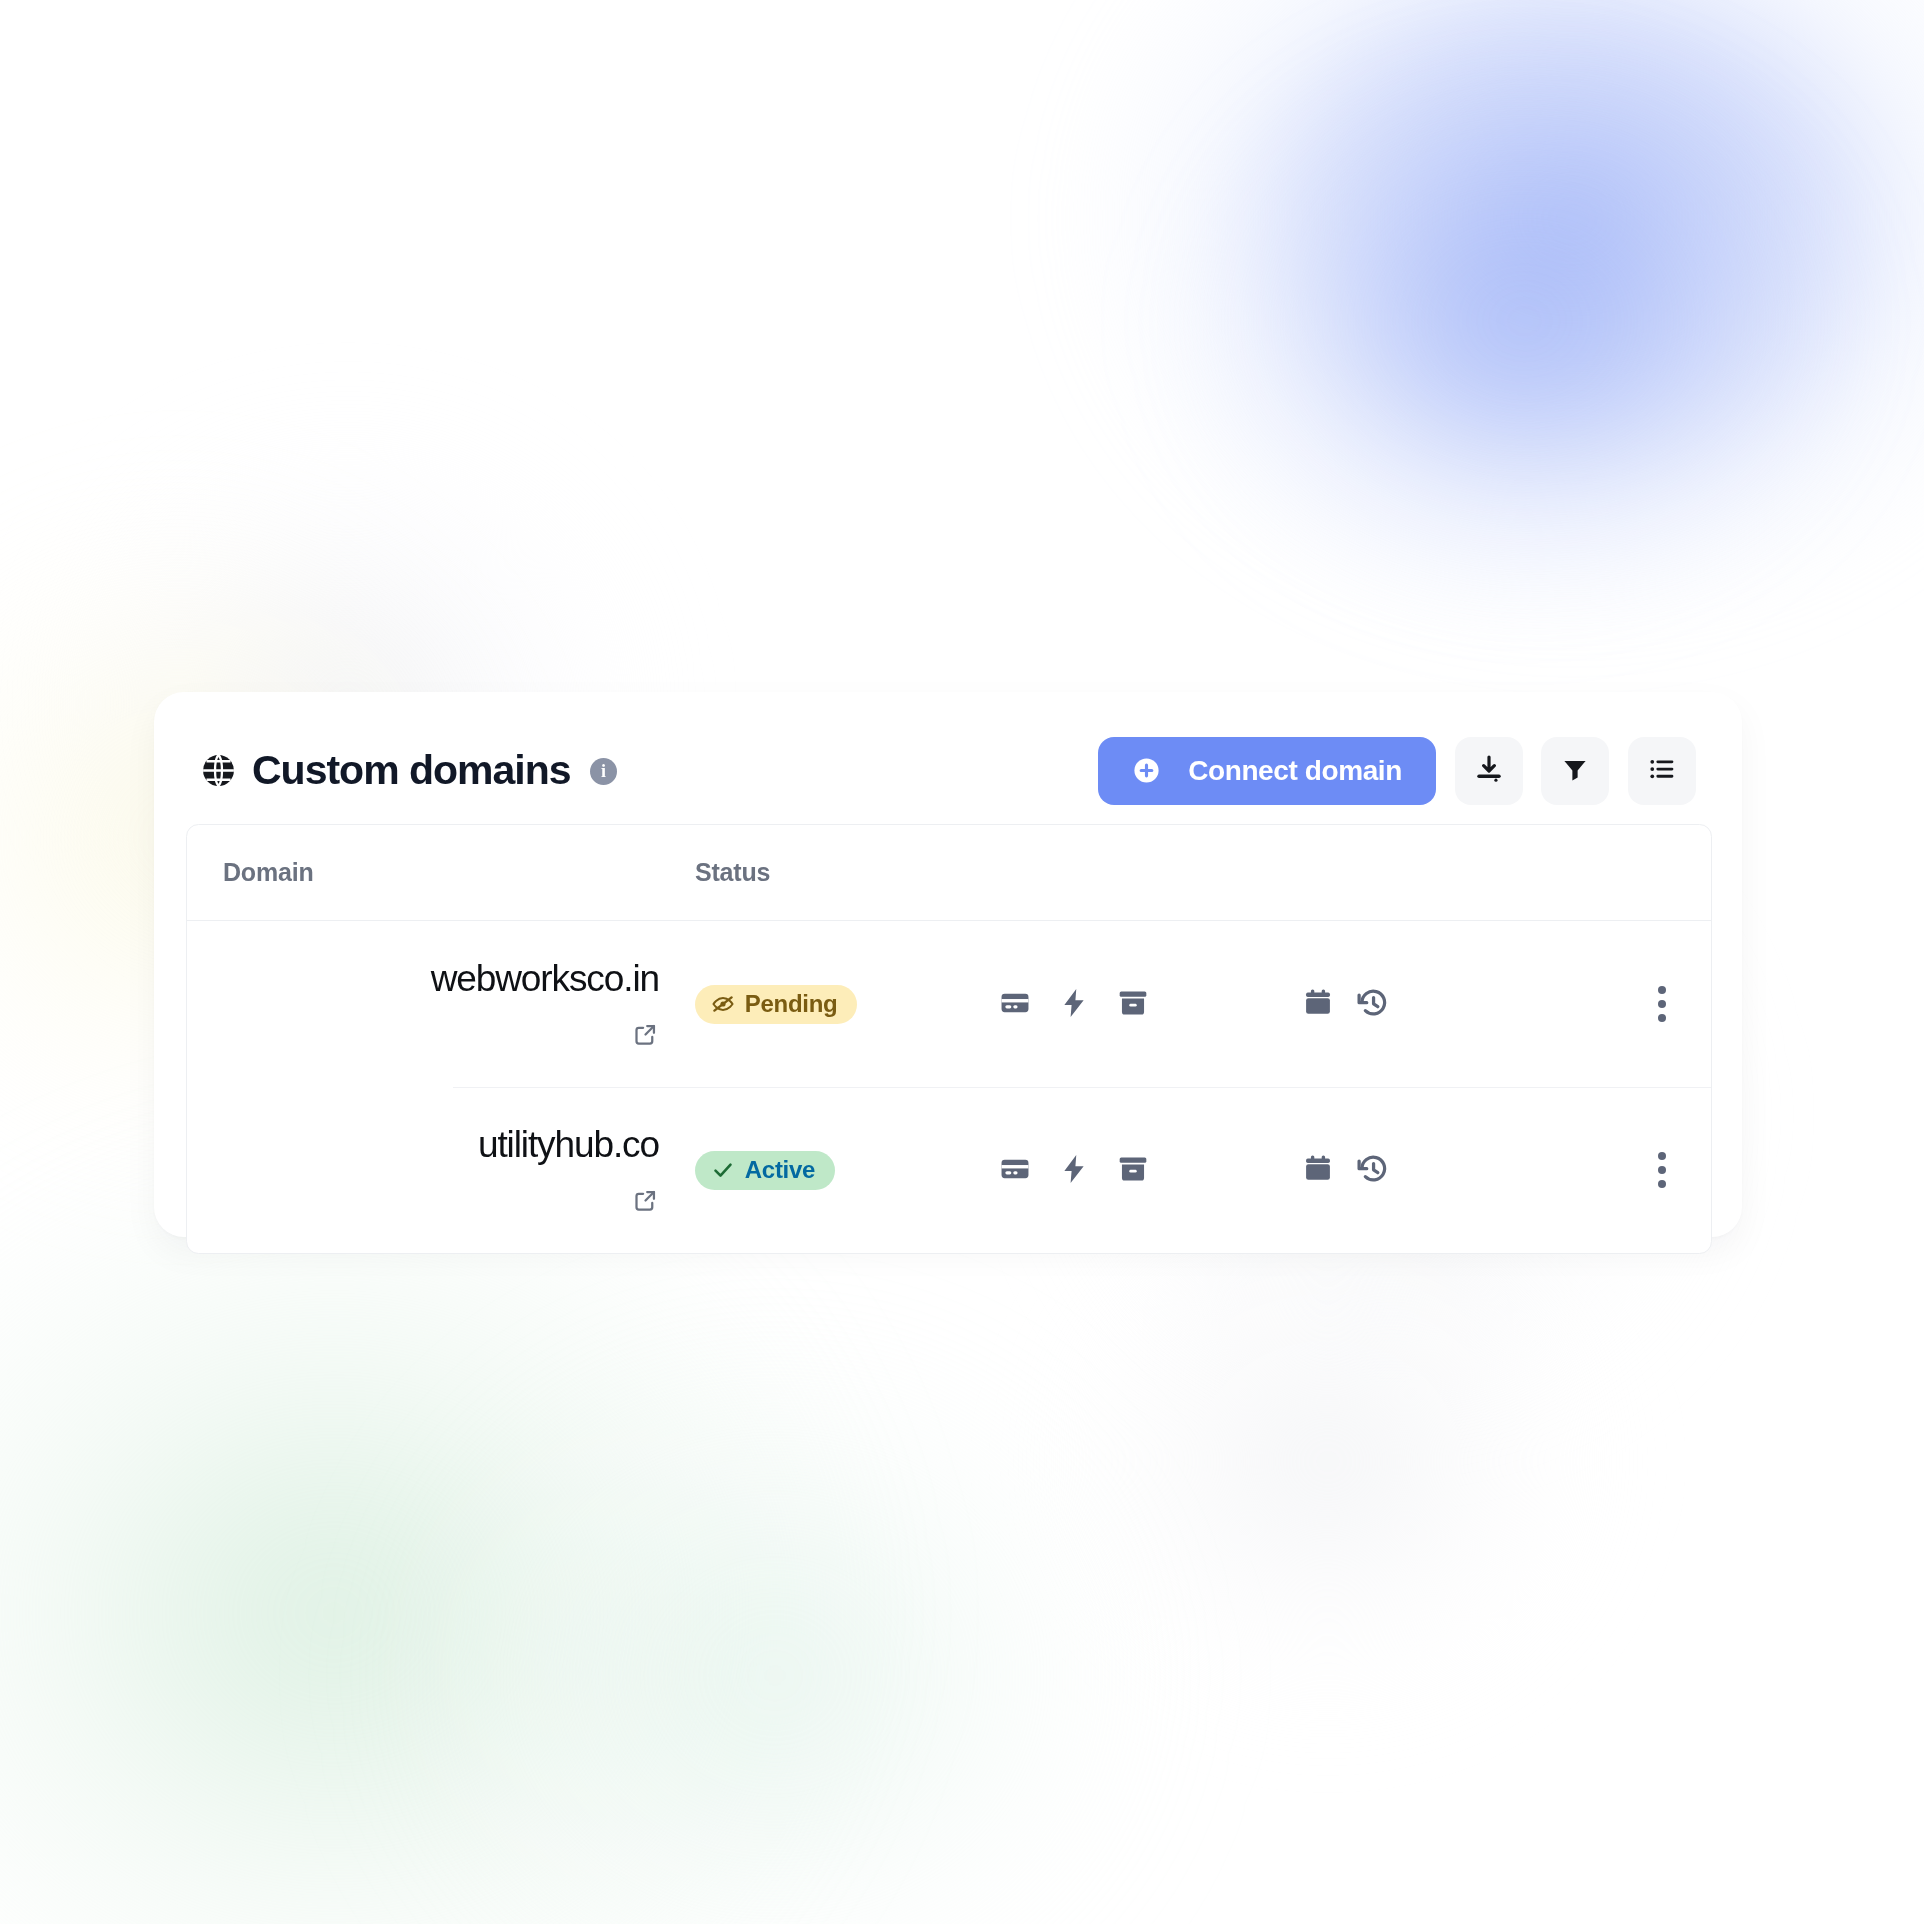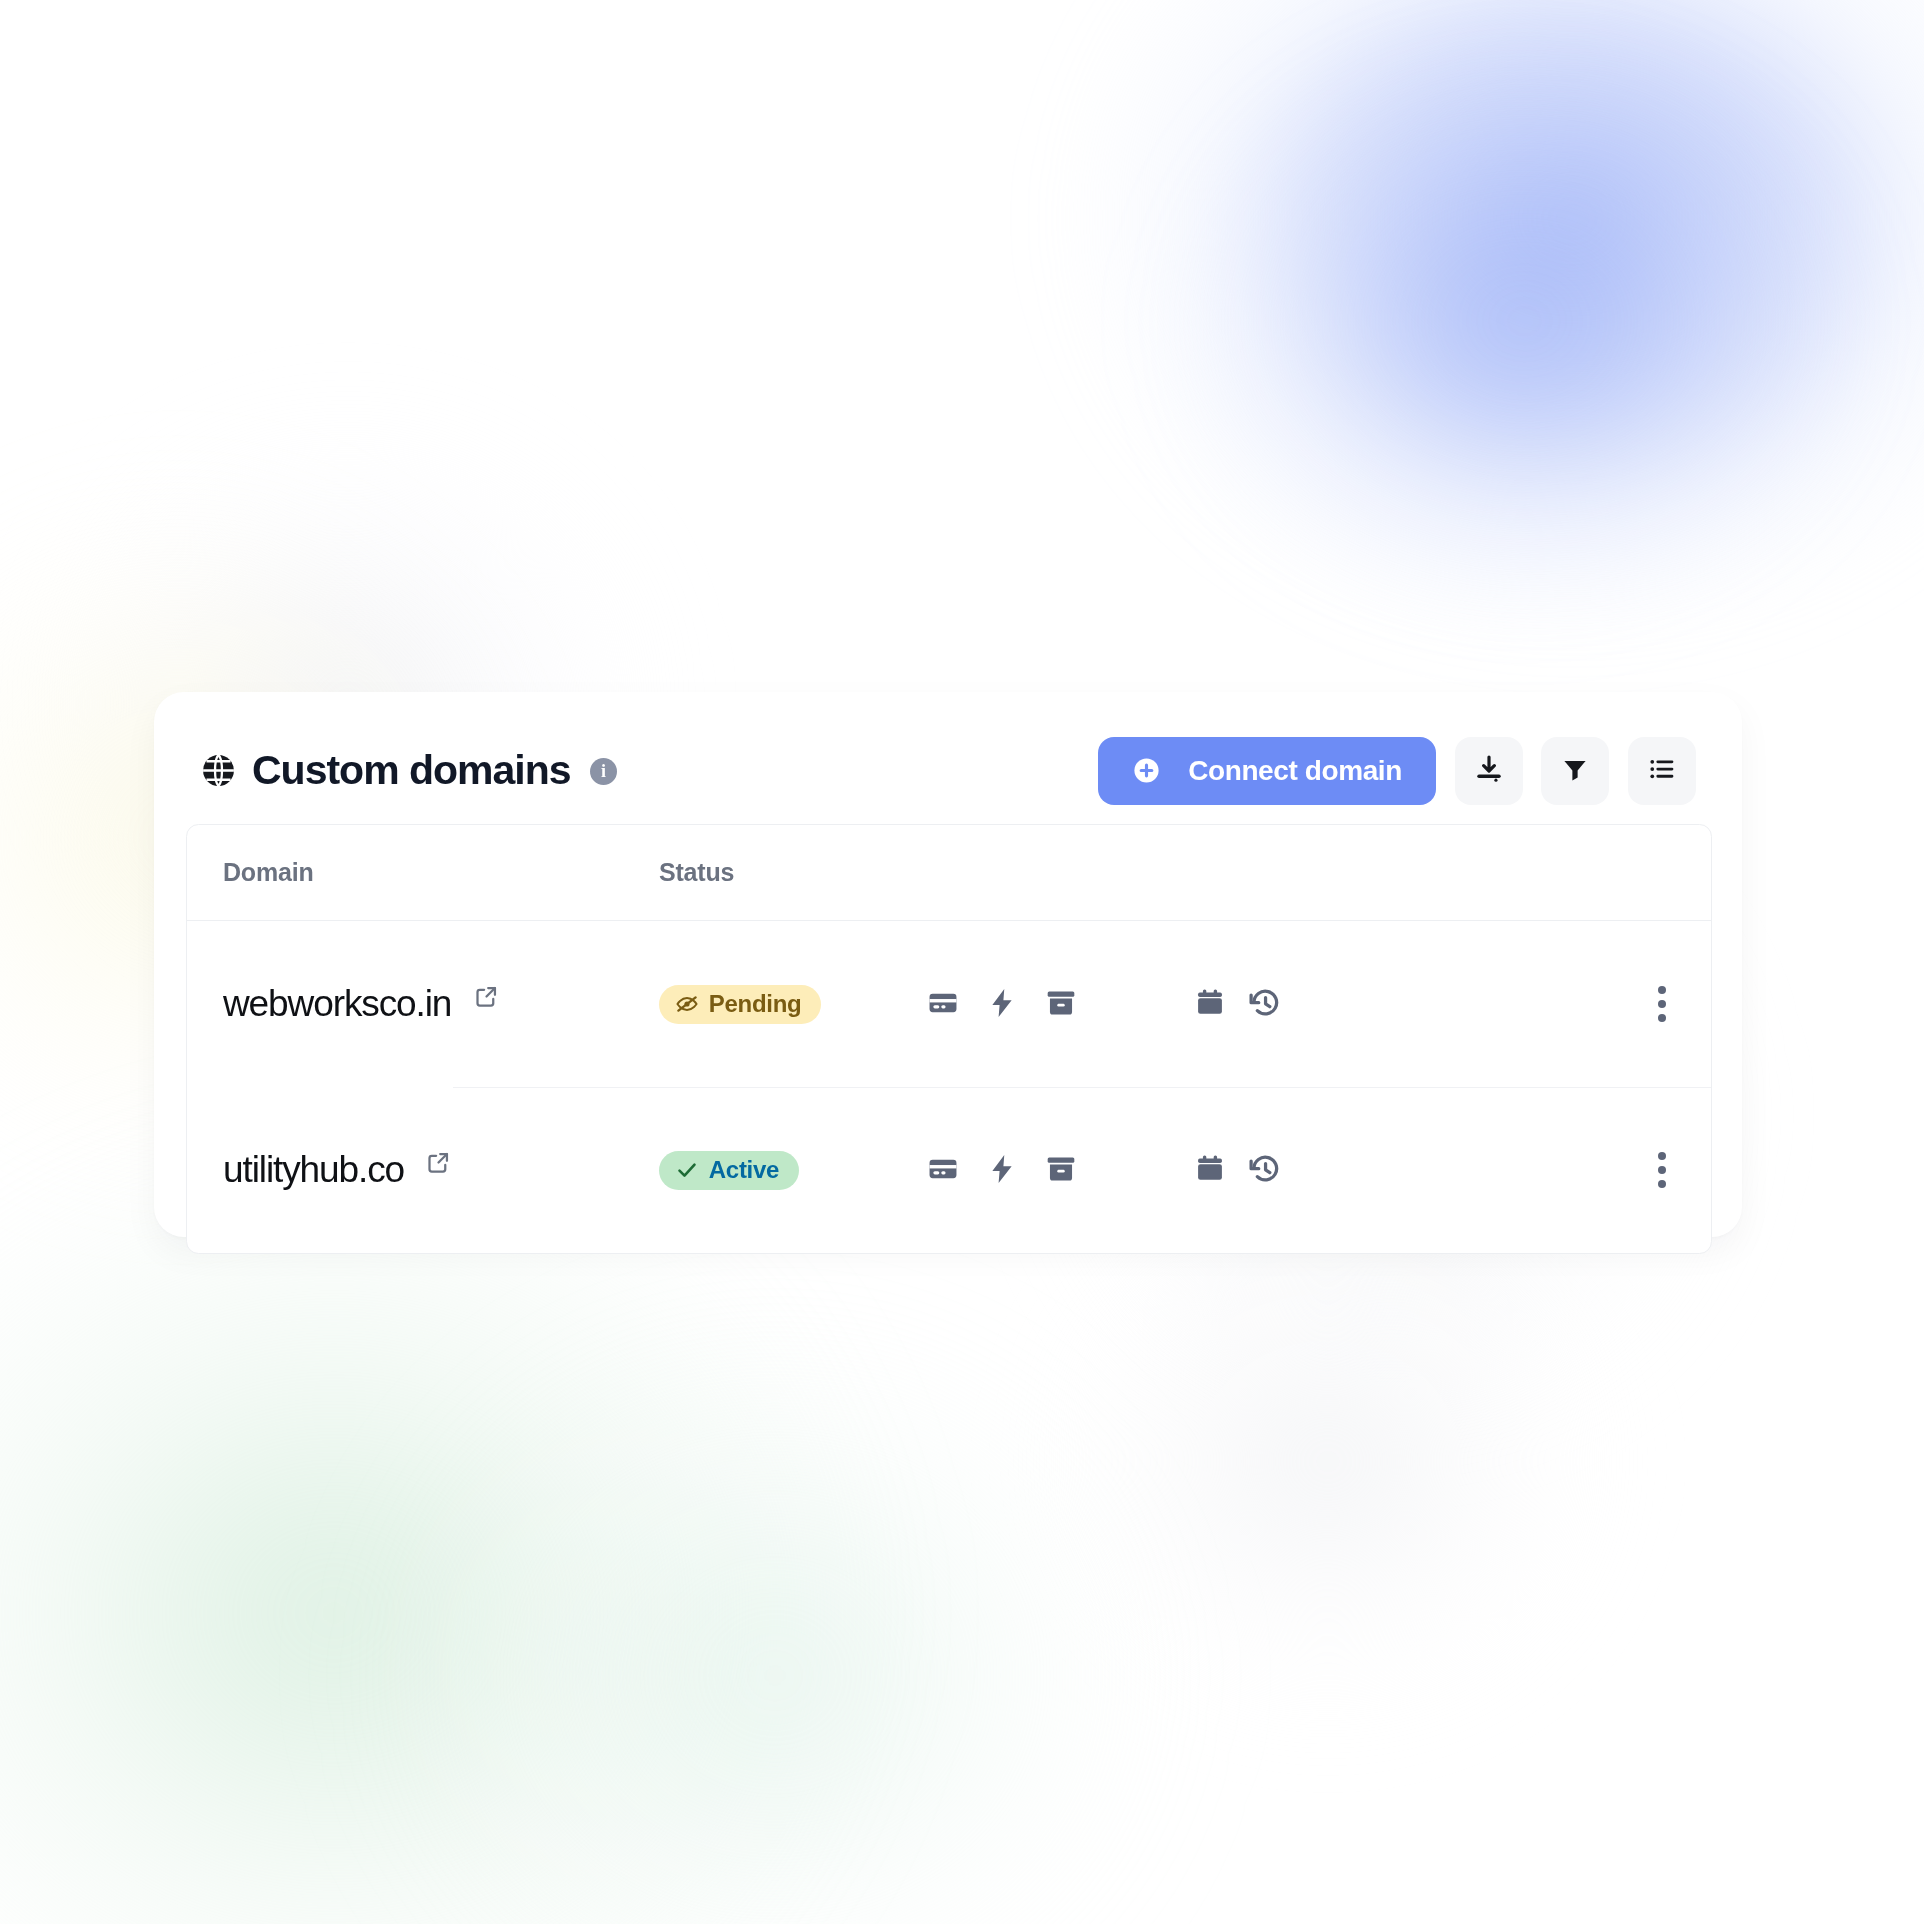--- a/index.html
+++ b/index.html
@@ -222,20 +222,21 @@
     border: 0.9px solid #edeff2;
     border-radius: 12.5px;
     overflow: hidden;
     background: #fff;
   }
 
   .t-row {
     display: flex;
     align-items: center;
     position: relative;
+    gap: 36px;
   }
 
   .t-head {
     height: 96px;
     border-bottom: 0.9px solid #edeff2;
   }
 
   .t-body-row {
     height: 166px;
   }
@@ -258,22 +259,23 @@
 
   .th {
     font-size: 25px;
     font-weight: 700;
     color: #6b7280;
     letter-spacing: -0.2px;
   }
 
   .domain-cell {
     display: flex;
-    align-items: flex-start;
+    align-items: flex-end;
     gap: 21.4px;
+    flex-direction: column;
   }
 
   .domain-name {
     font-size: 37px;
     font-weight: 400;
     color: #0f1115;
     letter-spacing: -1.1px;
     white-space: nowrap;
   }
 

